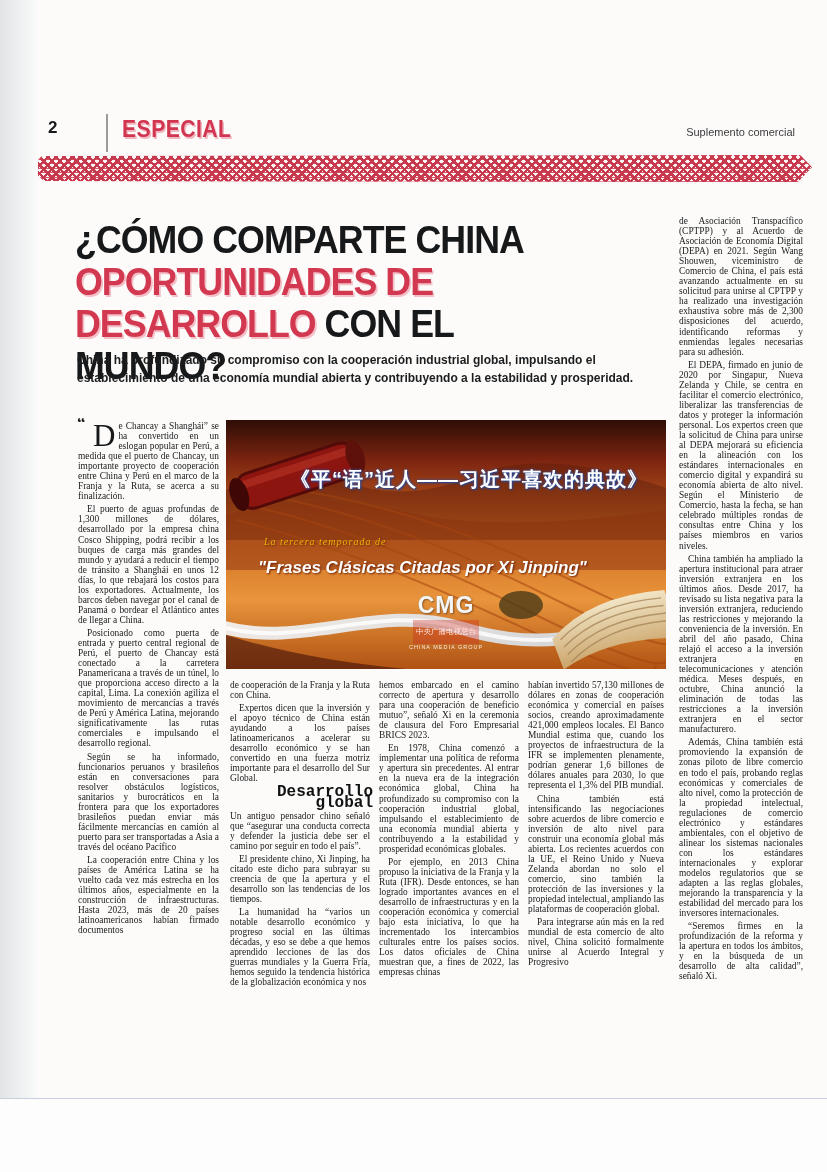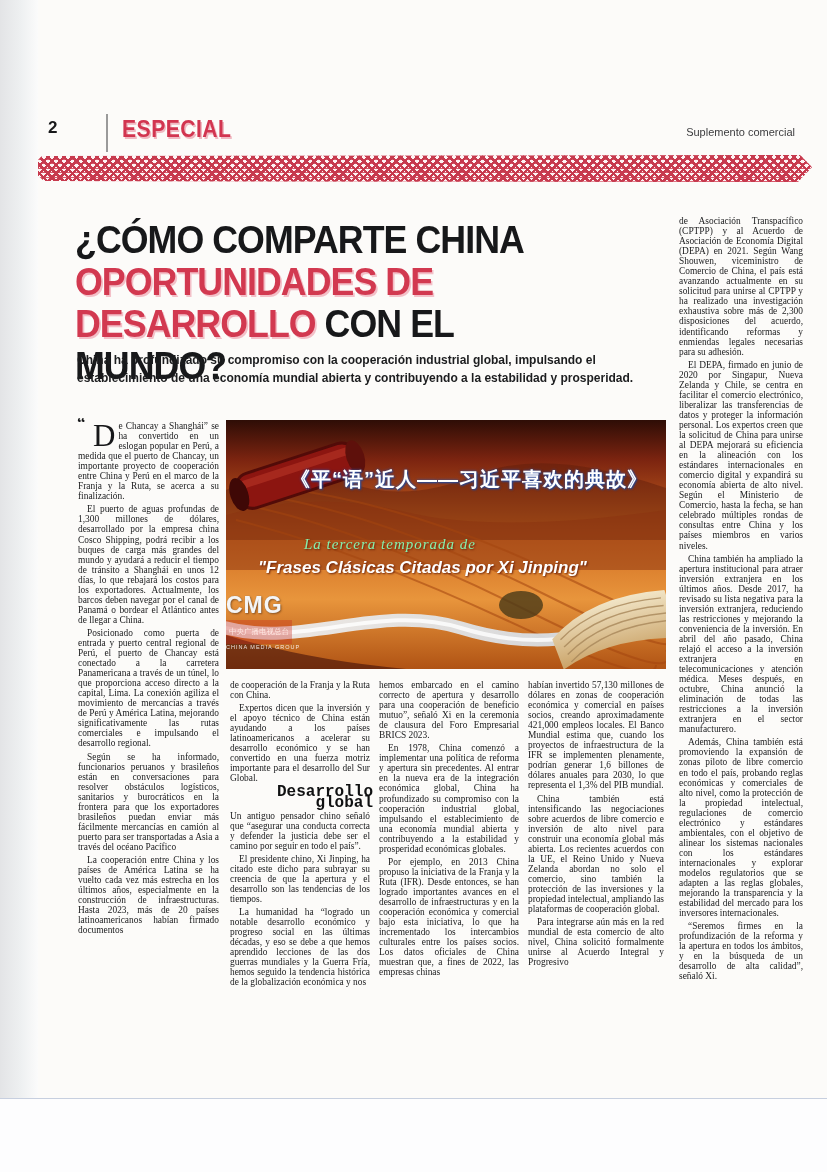--- a/index.html
+++ b/index.html
@@ -108,31 +108,30 @@
     padding-left:23px;
   }
   .cn-sub{
     position:absolute;left:0;top:82px;width:100%;text-align:center;
     font-size:12px;font-weight:bold;color:#fdfdfd;
     text-shadow:0 0 2px #2a57b0;
     font-family:"Liberation Sans",sans-serif;
   }
   .es-line1{
     position:absolute;left:38px;top:116px;
-    font-size:15px;font-style:italic;color:#86efac;letter-spacing:1px;
+    font-size:10px;font-style:italic;color:#eab308;letter-spacing:1px;
     text-shadow:1px 1px 2px rgba(90,20,5,.8);
-    margin-left:40px;
   }
   .es-line2{
     position:absolute;left:32px;top:138px;
     font-family:"Liberation Sans",sans-serif;
     font-size:17px;font-style:italic;font-weight:bold;color:#ffffff;
     text-shadow:1px 1px 2px rgba(90,20,5,.85);
   }
-  .cmg{position:absolute;left:0;top:172px;width:100%;}
+  .cmg{position:absolute;left:0;top:172px;width:100%;text-align:center;}
   .cmg-logo{
     font-family:"Liberation Sans",sans-serif;font-weight:900;font-size:23px;
     color:rgba(255,255,255,.92);letter-spacing:1px;
     text-shadow:0 0 1px #888,1px 1px 2px rgba(80,40,10,.6);
   }
   .cmg-cn{
     font-size:7.5px;color:#ffe9e4;background:rgba(200,40,30,.35);
     display:inline-block;padding:7px 3px;margin-top:1px;
     font-family:"Liberation Sans",sans-serif;
   }
@@ -234,21 +233,21 @@
       </div>
     </div>
   </div>
 
   <div class="col" id="col2">
     <p>de cooperación de la Franja y la Ruta con China.</p>
     <p class="ind">Expertos dicen que la inversión y el apoyo técnico de China están ayudando a los países latinoamericanos a acelerar su desarrollo económico y se han convertido en una fuerza motriz importante para el desarrollo del Sur Global.</p>
     <p class="subhead">Desarrollo global</p>
     <p>Un antiguo pensador chino señaló que “asegurar una conducta correcta y defender la justicia debe ser el camino por seguir en todo el país”.</p>
     <p class="ind">El presidente chino, Xi Jinping, ha citado este dicho para subrayar su creencia de que la apertura y el desarrollo son las tendencias de los tiempos.</p>
-    <p class="ind">La humanidad ha “logrado un notable desarrollo económico y progreso social en las últimas décadas, y eso se debe a que hemos aprendido lecciones de las dos guerras mundiales y la Guerra Fría, hemos seguido la tendencia histórica de la globalización económica y nos</p>
+    <p class="ind">La humanidad ha “varios un notable desarrollo económico y progreso social en las últimas décadas, y eso se debe a que hemos aprendido lecciones de las dos guerras mundiales y la Guerra Fría, hemos seguido la tendencia histórica de la globalización económica y nos</p>
   </div>
 
   <div class="col" id="col3">
     <p>hemos embarcado en el camino correcto de apertura y desarrollo para una cooperación de beneficio mutuo”, señaló Xi en la ceremonia de clausura del Foro Empresarial BRICS 2023.</p>
     <p class="ind">En 1978, China comenzó a implementar una política de reforma y apertura sin precedentes. Al entrar en la nueva era de la integración económica global, China ha profundizado su compromiso con la cooperación industrial global, impulsando el establecimiento de una economía mundial abierta y contribuyendo a la estabilidad y prosperidad económicas globales.</p>
     <p class="ind">Por ejemplo, en 2013 China propuso la iniciativa de la Franja y la Ruta (IFR). Desde entonces, se han logrado importantes avances en el desarrollo de infraestructuras y en la cooperación económica y comercial bajo esta iniciativa, lo que ha incrementado los intercambios culturales entre los países socios. Los datos oficiales de China muestran que, a fines de 2022, las empresas chinas</p>
   </div>
 
   <div class="col" id="col4">
     <p>habían invertido 57,130 millones de dólares en zonas de cooperación económica y comercial en países socios, creando aproximadamente 421,000 empleos locales. El Banco Mundial estima que, cuando los proyectos de infraestructura de la IFR se implementen plenamente, podrían generar 1,6 billones de dólares anuales para 2030, lo que representa el 1,3% del PIB mundial.</p>

